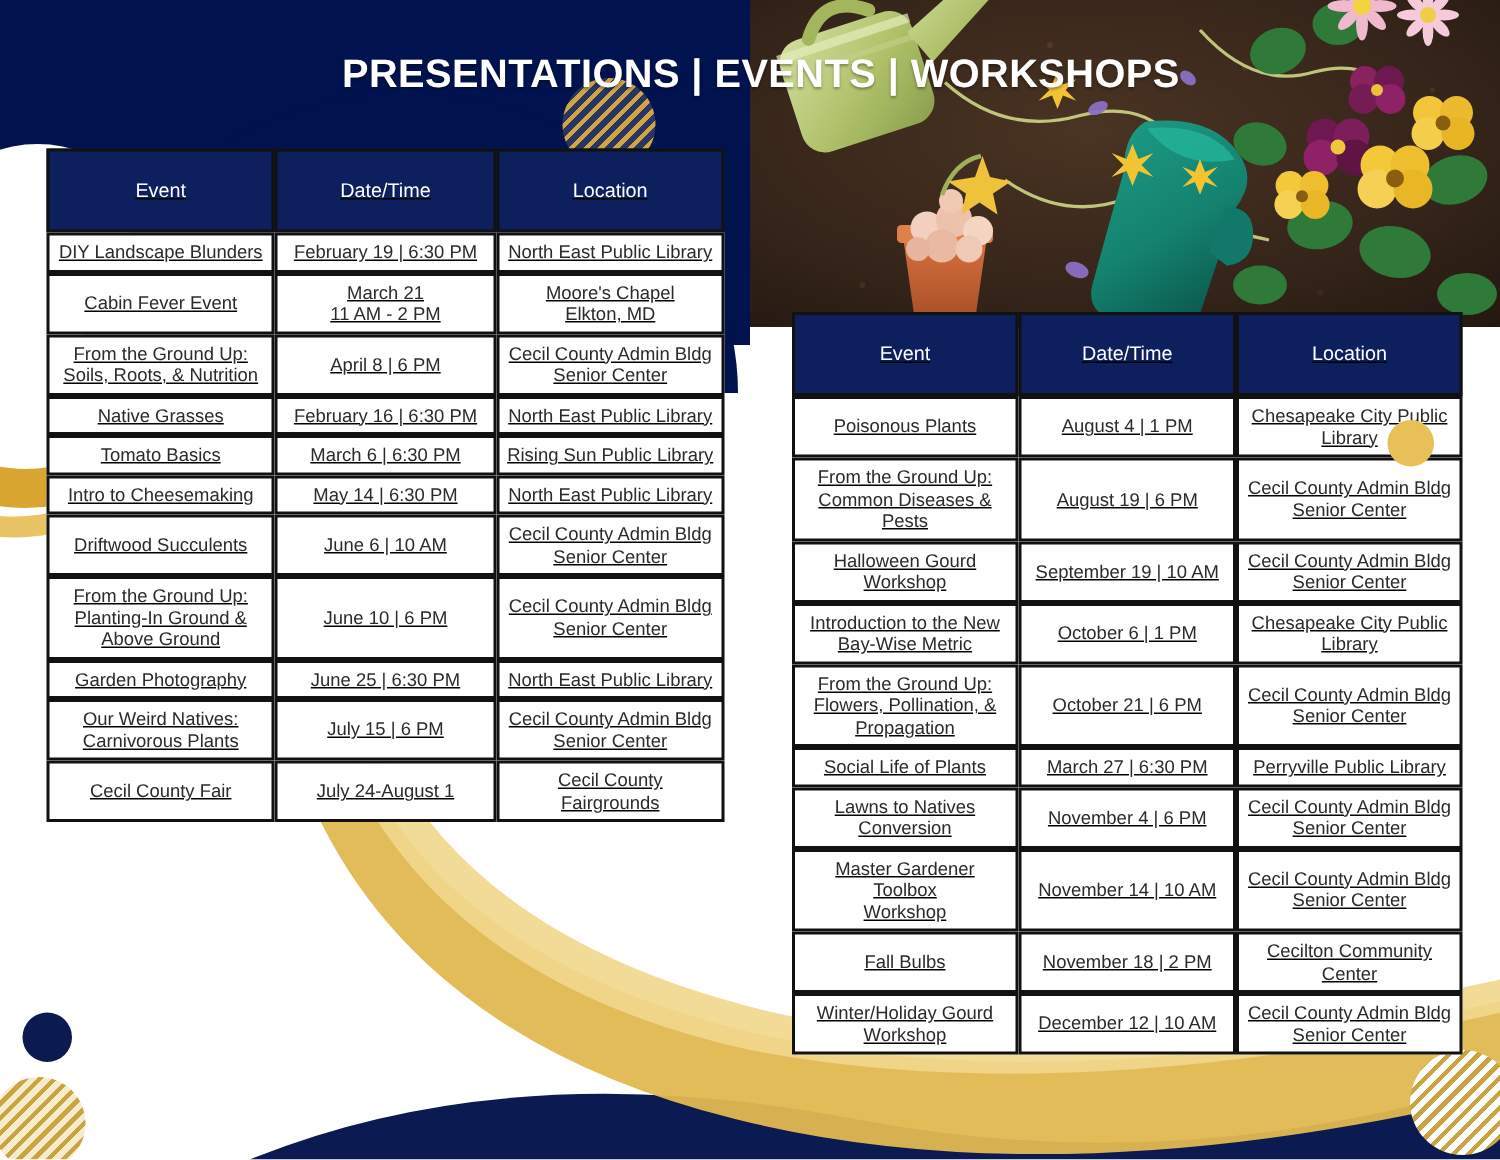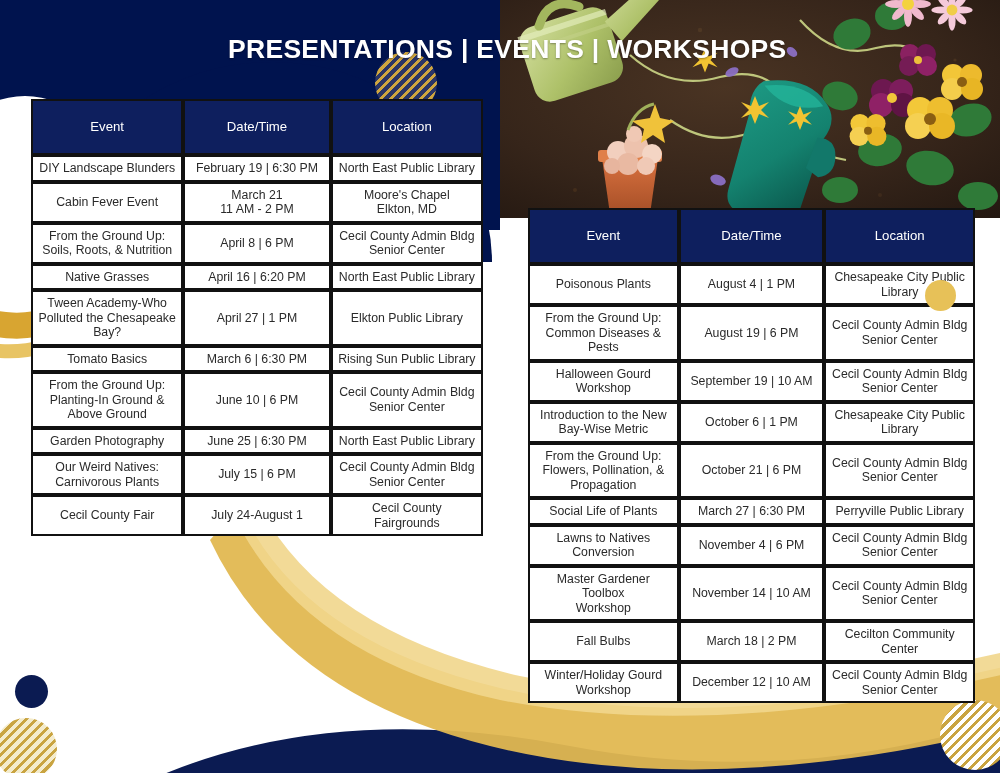--- a/index.html
+++ b/index.html
@@ -166,21 +166,21 @@
     color: #ffffff;
     font-size: 26.5px;
     font-weight: bold;
     letter-spacing: 0.3px;
     white-space: nowrap;
     font-family: "Liberation Sans", sans-serif;
     text-shadow: 0 1px 2px rgba(0,0,0,.35);
   }
 
   
-  .tbl-wrap { position: absolute; z-index: 7; }
+  .tbl-wrap { position: absolute; z-index: 7; text-decoration: underline; }
   #tbl-left  { left: 31px; top: 99px;  width: 452px; }
   #tbl-right { left: 528px; top: 208px; width: 447px; }
 
   table.sched {
     width: 100%;
     border-collapse: separate;
     border-spacing: 0;
     background: transparent;
   }
   table.sched th, table.sched td {
@@ -450,32 +450,37 @@
             <td>March 21<br>11 AM - 2 PM</td>
             <td>Moore's Chapel<br>Elkton, MD</td>
           </tr>
           <tr>
             <td>From the Ground Up:<br>Soils, Roots, &amp; Nutrition</td>
             <td>April 8  |  6 PM</td>
             <td>Cecil County Admin Bldg<br>Senior Center</td>
           </tr>
           <tr>
             <td>Native Grasses</td>
-            <td>April 16  |  6:20 PM</td>
+            <td>February 16  |  6:30 PM</td>
             <td>North East Public Library</td>
-          </tr>
-          <tr>
-            <td>Tween Academy-Who Polluted the Chesapeake Bay?</td>
-            <td>April 27  |  1 PM</td>
-            <td>Elkton Public Library</td>
           </tr>
           <tr>
             <td>Tomato Basics</td>
             <td>March 6  |  6:30 PM</td>
             <td>Rising Sun Public Library</td>
+          </tr>
+          <tr>
+            <td>Intro to Cheesemaking</td>
+            <td>May 14  |  6:30 PM</td>
+            <td>North East Public Library</td>
+          </tr>
+          <tr>
+            <td>Driftwood Succulents</td>
+            <td>June 6  |  10 AM</td>
+            <td>Cecil County Admin Bldg<br>Senior Center</td>
           </tr>
           <tr>
             <td>From the Ground Up:<br>Planting-In Ground &amp;<br>Above Ground</td>
             <td>June 10  |  6 PM</td>
             <td>Cecil County Admin Bldg<br>Senior Center</td>
           </tr>
           <tr>
             <td>Garden Photography</td>
             <td>June 25  |  6:30 PM</td>
             <td>North East Public Library</td>
@@ -544,21 +549,21 @@
             <td>November 4  |  6 PM</td>
             <td>Cecil County Admin Bldg<br>Senior Center</td>
           </tr>
           <tr>
             <td>Master Gardener Toolbox<br>Workshop</td>
             <td>November 14  |  10 AM</td>
             <td>Cecil County Admin Bldg<br>Senior Center</td>
           </tr>
           <tr>
             <td>Fall Bulbs</td>
-            <td>March 18  |  2 PM</td>
+            <td>November 18  |  2 PM</td>
             <td>Cecilton Community<br>Center</td>
           </tr>
           <tr class="row-gold">
             <td>Winter/Holiday Gourd<br>Workshop</td>
             <td>December 12  |  10 AM</td>
             <td>Cecil County Admin Bldg<br>Senior Center</td>
           </tr>
         </tbody>
     </table>
   </div>

